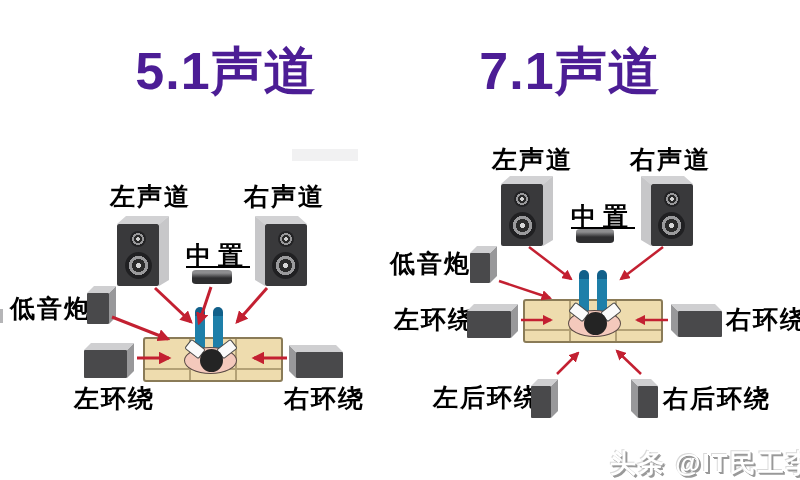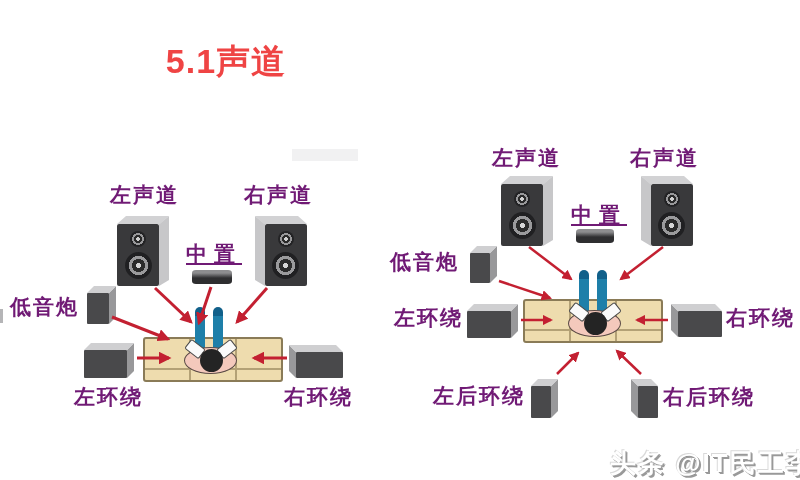--- a/index.html
+++ b/index.html
@@ -1,25 +1,25 @@
 <!DOCTYPE html>
 <html><head>
 <meta charset="utf-8">
 <style>
   html,body{margin:0;padding:0;background:#ffffff;}
   .stage{
     position:relative;width:800px;height:480px;background:#ffffff;overflow:hidden;
     font-family:"Liberation Sans",sans-serif;
   }
   .title{
-    position:absolute;font-size:34px;font-weight:bold;color:#ef4444;
+    position:absolute;font-size:52px;font-weight:bold;color:#4c1d95;
     letter-spacing:1px;text-align:center;line-height:1.05;white-space:nowrap;
   }
   .lbl{
-    position:absolute;font-size:21px;font-weight:bold;color:#701a75;
+    position:absolute;font-size:25px;font-weight:bold;color:#000000;
     letter-spacing:2px;white-space:nowrap;line-height:1.0;
   }
   .lbl.sp{letter-spacing:7px;text-decoration:underline;}
   
   .tower{position:absolute;width:52px;height:70px;}
   .t-top{position:absolute;left:0;top:0;width:100%;height:8px;background:#d2d2d4;
     clip-path:polygon(9px 0,100% 0,calc(100% - 9px) 100%,0 100%);}
   .t-side{position:absolute;right:0;top:0;width:10px;height:100%;background:#c7c7c9;
     clip-path:polygon(0 8px,100% 0,100% calc(100% - 6px),0 100%);}
   .t-front{position:absolute;left:0;top:8px;width:42px;height:62px;background:#39393b;border-radius:2px;}
@@ -117,20 +117,21 @@
   </div>
   <div class="person" style="left:183px;top:303px;">
     <div class="leg l"></div>
       <div class="leg r"></div>
     <div class="torso"></div>
     <div class="shoe l"></div>
       <div class="shoe r"></div>
     <div class="head"></div>
   </div>
 
+  <div class="title" style="left:464px;top:44px;width:212px;">7.1声道</div>
 
   <div class="lbl" style="left:492px;top:147px;">左声道</div>
   <div class="lbl" style="left:630px;top:147px;">右声道</div>
   <div class="lbl sp" style="left:571px;top:204px;">中置</div>
   <div class="lbl" style="left:390px;top:251px;">低音炮</div>
   <div class="lbl" style="left:394px;top:307px;">左环绕</div>
   <div class="lbl" style="left:726px;top:307px;">右环绕</div>
   <div class="lbl" style="left:433px;top:385px;">左后环绕</div>
   <div class="lbl" style="left:663px;top:386px;">右后环绕</div>
 

